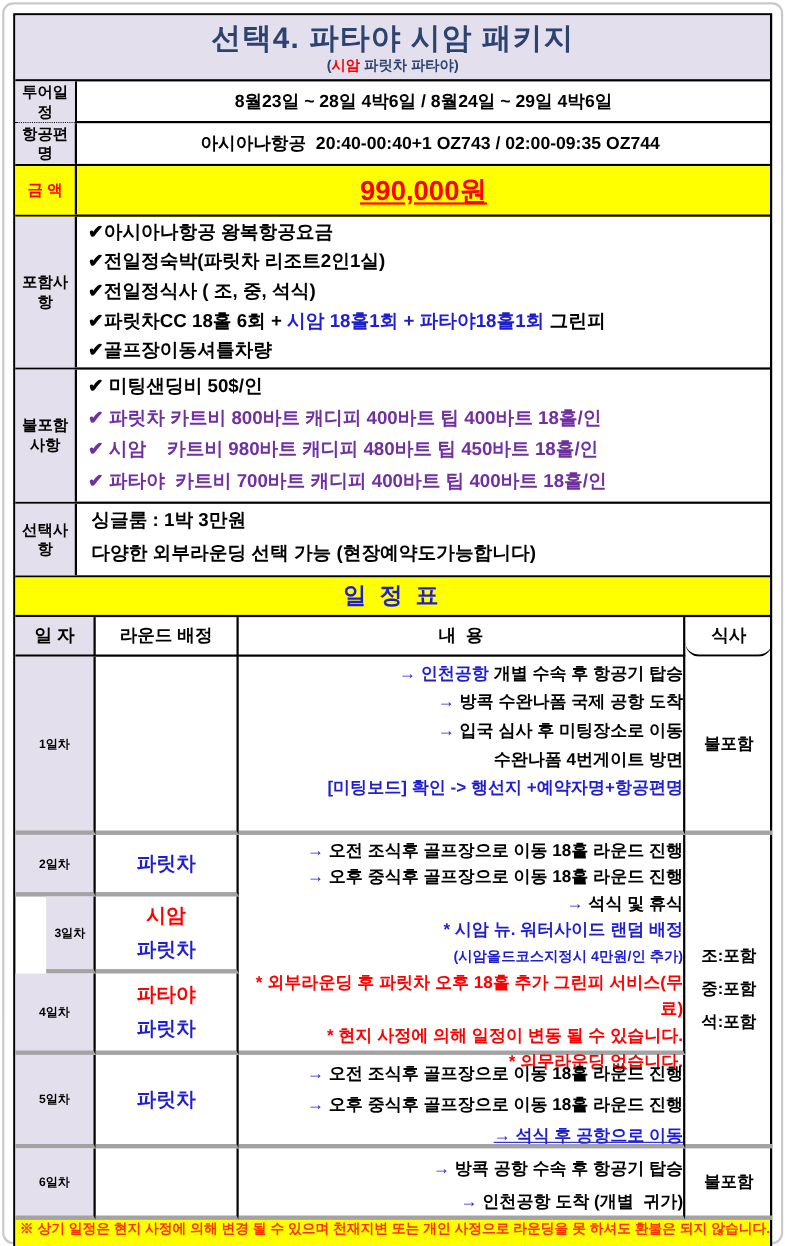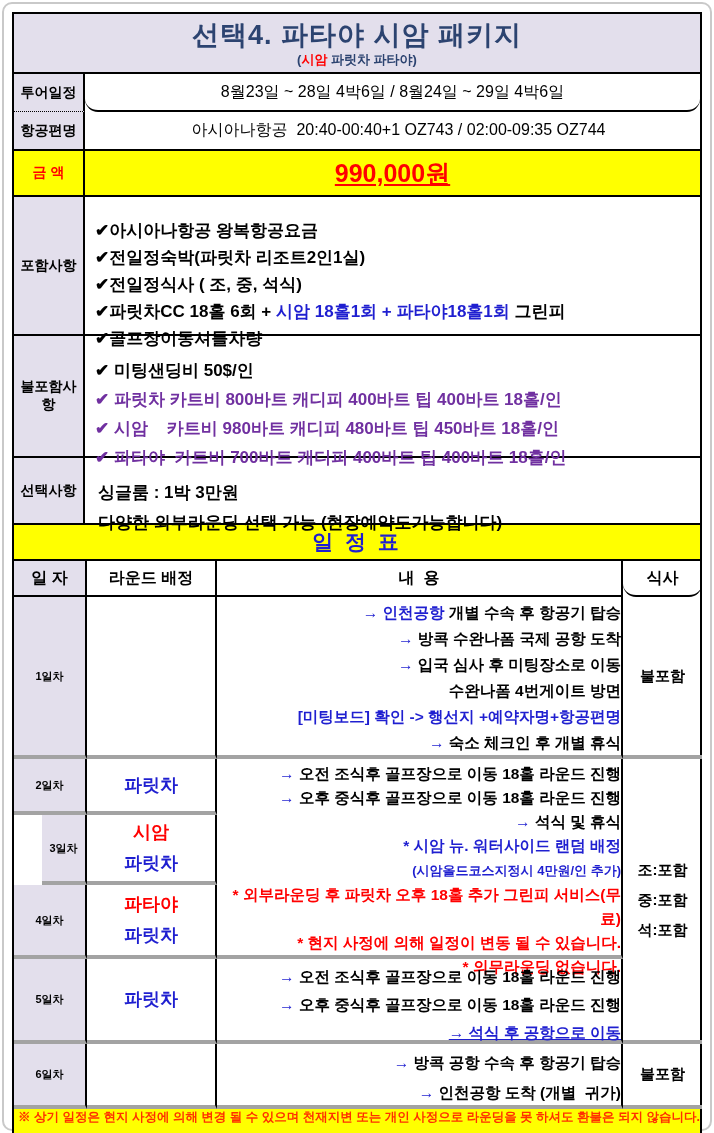--- a/index.html
+++ b/index.html
@@ -18,37 +18,37 @@
   .u{text-decoration:underline;}
   .small{font-size:13px;}
 
   
   .hdr{height:60px;background:var(--lav,#e3dfec);border-bottom:2px solid #000;text-align:center;padding-top:5px;}
   .title{font-size:27px;font-weight:bold;color:var(--navy,#2c4370);letter-spacing:1px;line-height:32px;}
   .subtitle .line{font-size:13px;font-weight:bold;line-height:18px;}
 
   
   .inforow{display:flex;}
-  .label{width:71px;flex:none;background:var(--lav,#e3dfec);display:flex;align-items:center;justify-content:center;font-weight:bold;font-size:14px;border-right:2px solid #000;box-sizing:border-box;text-align:center;}
-  .value{flex:1;display:flex;align-items:center;justify-content:center;font-weight:normal;font-size:16px;white-space:pre-wrap;border-radius:13px;}
+  .label{width:56px;flex:none;background:var(--lav,#e3dfec);display:flex;align-items:center;justify-content:center;font-weight:bold;font-size:14px;border-right:2px solid #000;box-sizing:border-box;text-align:center;}
+  .value{flex:1;display:flex;align-items:center;justify-content:center;font-weight:bold;font-size:16px;white-space:pre-wrap;}
   .row-tour{height:38px;}
   .row-tour .label{border-bottom:1px dotted #000;}
   .row-tour .value{border-bottom:2px solid #000;}
   .row-flight{height:39px;border-bottom:2px solid #000;gap:12px;}
   .row-price{height:46px;border-bottom:2px solid #000;background:var(--yellow,#ffff00);}
   .row-price .label{background:var(--yellow,#ffff00);color:var(--red,#ff0000);}
   .price-val{flex:1;display:flex;align-items:center;justify-content:center;}
   .price-val span{font-size:25px;font-weight:bold;color:var(--red,#ff0000);text-decoration:underline;}
 
   
   .listrow{display:flex;border-bottom:2px solid #000;}
   .row-include{height:139px;}
   .row-exclude{height:122px;}
   .row-option{height:67px;}
-  .listcontent{flex:1;padding:20px 0 0 10px;}
+  .listcontent{flex:1;padding:0 0 0 10px;}
   .line{white-space:pre-wrap;font-weight:bold;}
   .inc .line{font-size:17px;line-height:27px;}
   .exc .line{font-size:17px;line-height:29px;}
   .opt .line{font-size:17px;line-height:30px;padding-left:3px;}
 
   
   .band{height:36px;background:var(--yellow,#ffff00);border-bottom:2px solid #000;text-align:center;line-height:33px;font-size:21px;font-weight:bold;color:var(--blue,#1f1fd0);letter-spacing:3px;}
 
   
   .shead{display:grid;grid-template-columns:73px 130px 406px 79px;height:36px;border-bottom:0;}
@@ -153,21 +153,20 @@
 
   <div class="sec sbody">
     <div class="cell day r1c1">1일차</div>
     <div class="cell round r1c2"></div>
     <div class="cell scontent lh26 r1c3">
         <div class="line"><span class="blue">→ </span><span class="blue">인천공항</span><span class="black"> 개별 수속 후 항공기 탑승</span></div>
         <div class="line"><span class="blue">→ </span><span class="black">방콕 수완나폼 국제 공항 도착</span></div>
         <div class="line"><span class="blue">→ </span><span class="black">입국 심사 후 미팅장소로 이동</span></div>
         <div class="line"><span class="black">     수완나폼 4번게이트 방면</span></div>
         <div class="line"><span class="blue"> [미팅보드] 확인 -&gt; 행선지 +예약자명+항공편명</span></div>
-        <div class="line"><span class="blue">→ </span><span class="black">숙소 체크인 후 개별 휴식</span></div>
       </div>
     <div class="cell meal nor r1c4">불포함</div>
 
     <div class="cell day r2c1">2일차</div>
     <div class="cell round r2c2">
         <div class="line"><span class="blue">파릿차</span></div>
       </div>
     <div class="cell scontent lh24 c3mid">
         <div class="line"><span class="blue">→ </span><span class="black">오전 조식후 골프장으로 이동 18홀 라운드 진행</span></div>
         <div class="line"><span class="blue">→ </span><span class="black">오후 중식후 골프장으로 이동 18홀 라운드 진행</span></div>

